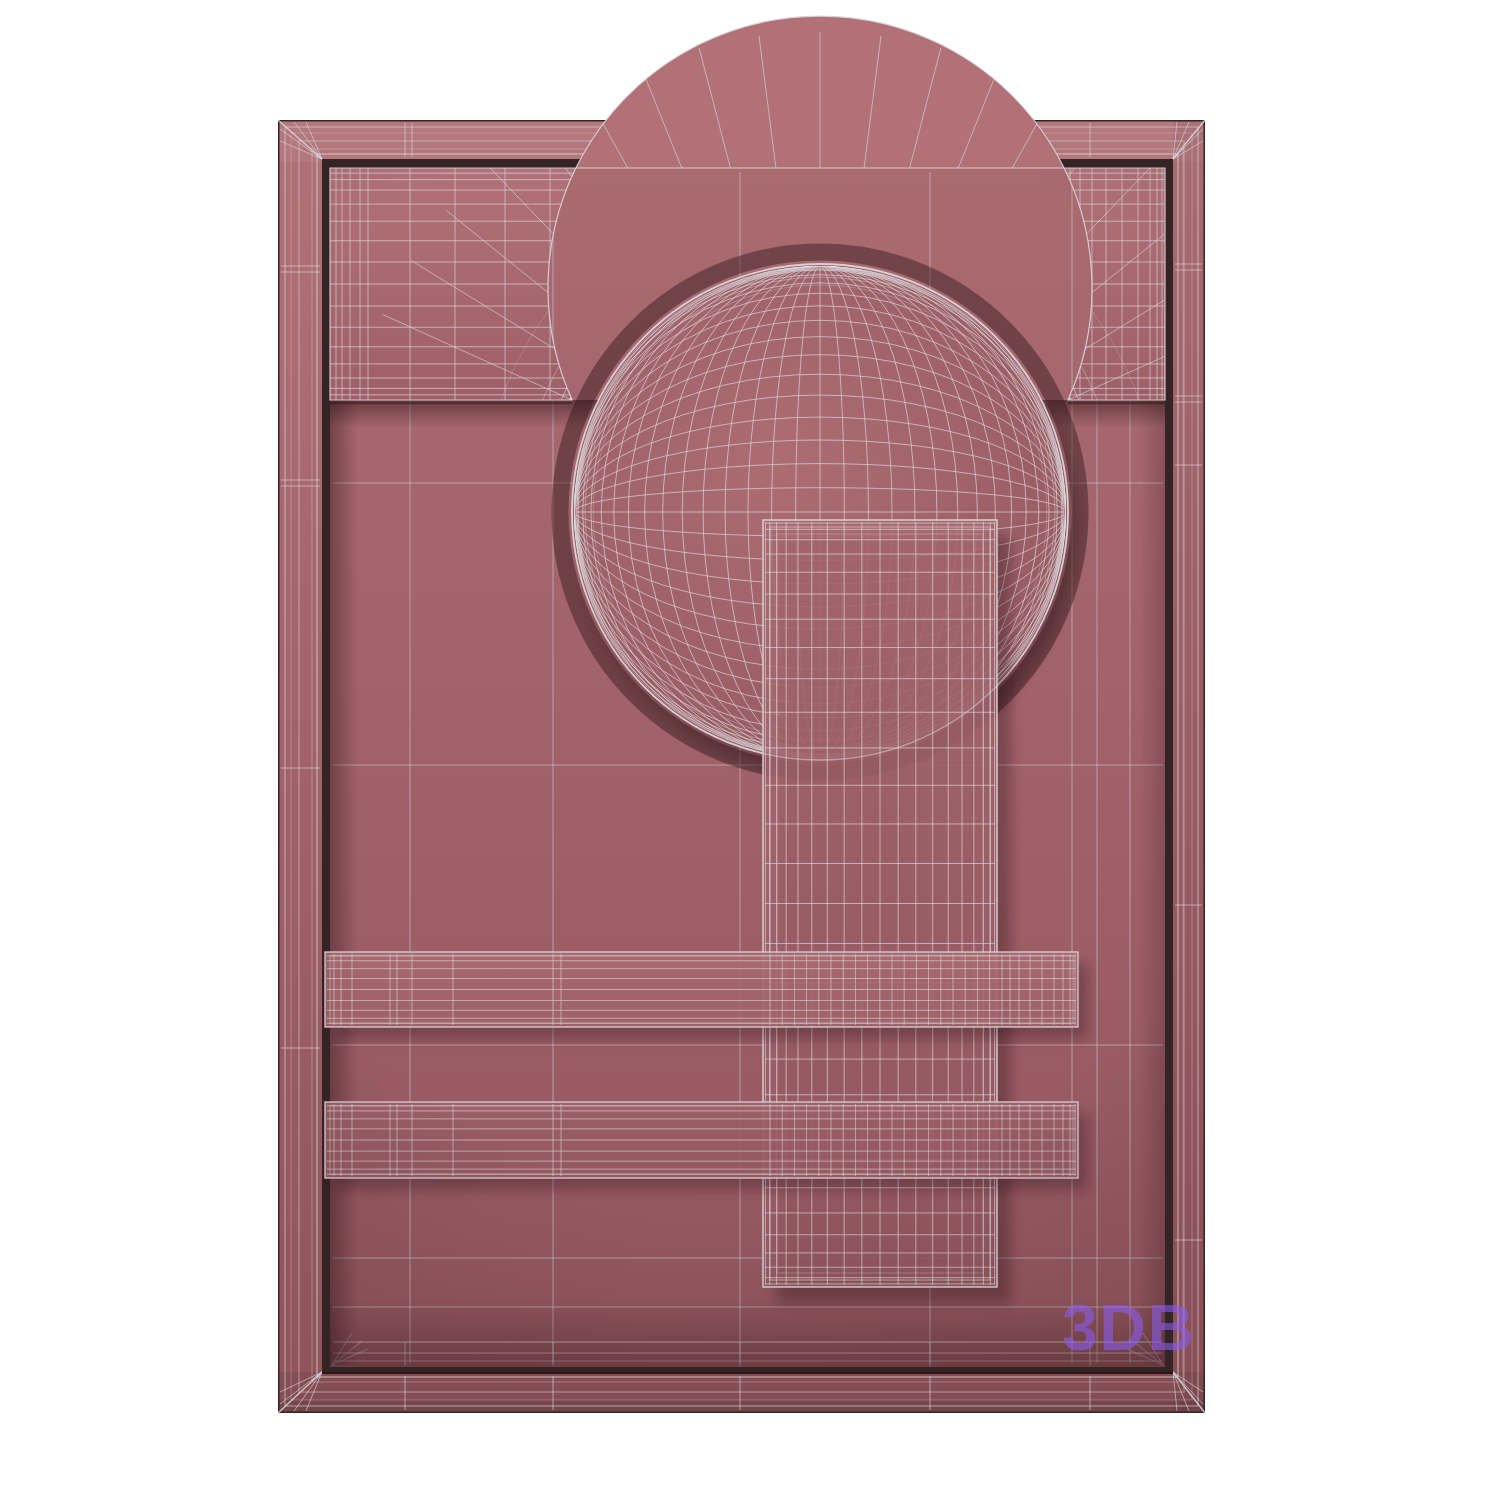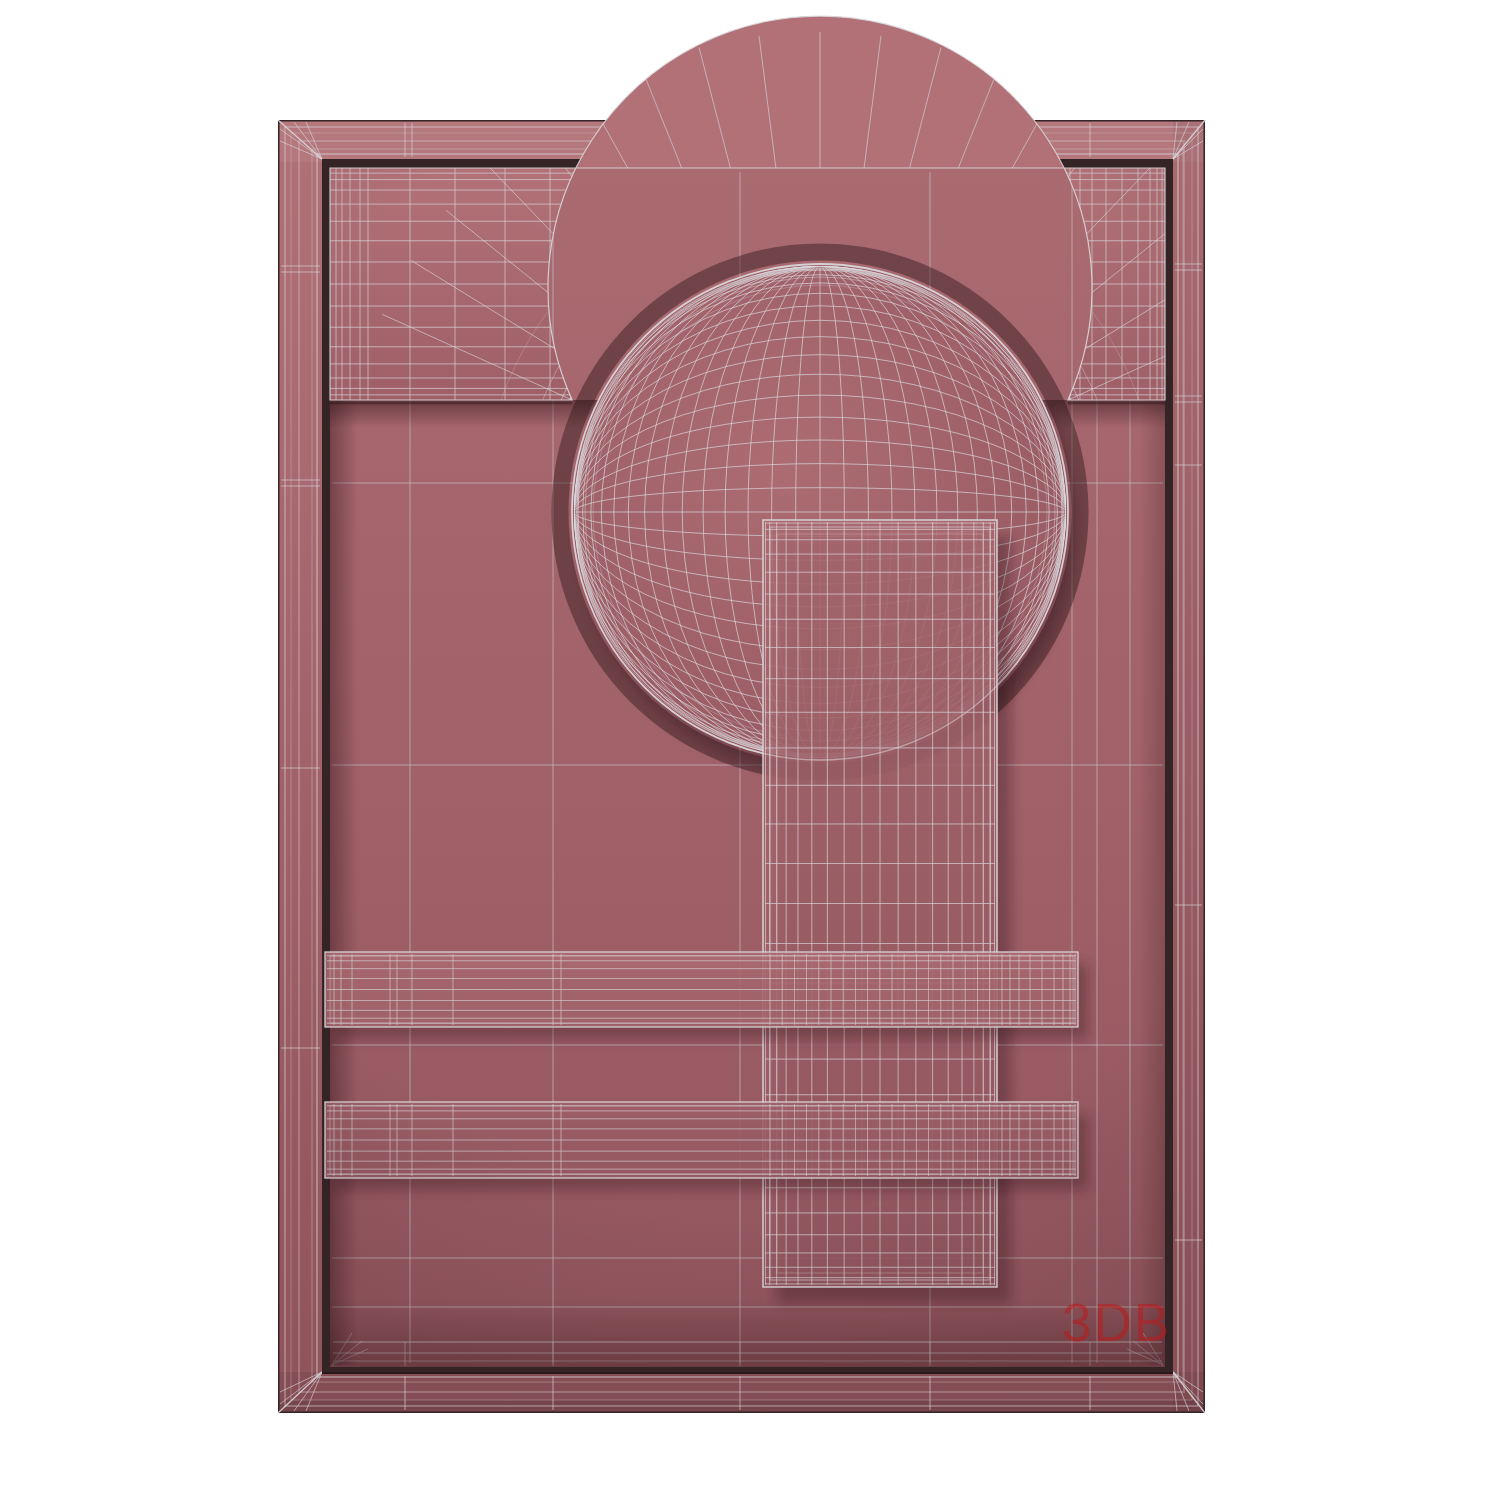--- a/index.html
+++ b/index.html
@@ -1,20 +1,20 @@
 <!DOCTYPE html>
 <html><head>
 <meta charset="utf-8">
 <style>
   html,body{margin:0;padding:0;background:#ffffff;}
   .stage{position:relative;width:1500px;height:1500px;background:#ffffff;overflow:hidden;
          font-family:"Liberation Sans",sans-serif;}
   .stage svg{position:absolute;left:0;top:0;}
-  .watermark{position:absolute;left:1062px;top:1296px;font-size:53px;line-height:1;
-             font-weight:400;letter-spacing:2px;color:#b91c1c;opacity:0.58;
+  .watermark{position:absolute;left:1062px;top:1296px;font-size:64px;line-height:1;
+             font-weight:700;letter-spacing:2px;color:#8b5cf6;opacity:0.58;
              font-family:"Liberation Sans",sans-serif;user-select:none;}
 </style>
 </head>
 <body>
 
 <div class="stage">
   <svg id="scene" width="1500" height="1500" viewBox="0 0 1500 1500">
       <defs>
         <linearGradient id="frameG" gradientUnits="userSpaceOnUse" x1="0" y1="120" x2="0" y2="1413">
           <stop offset="0" stop-color="#b07176" stop-opacity="1"></stop>

